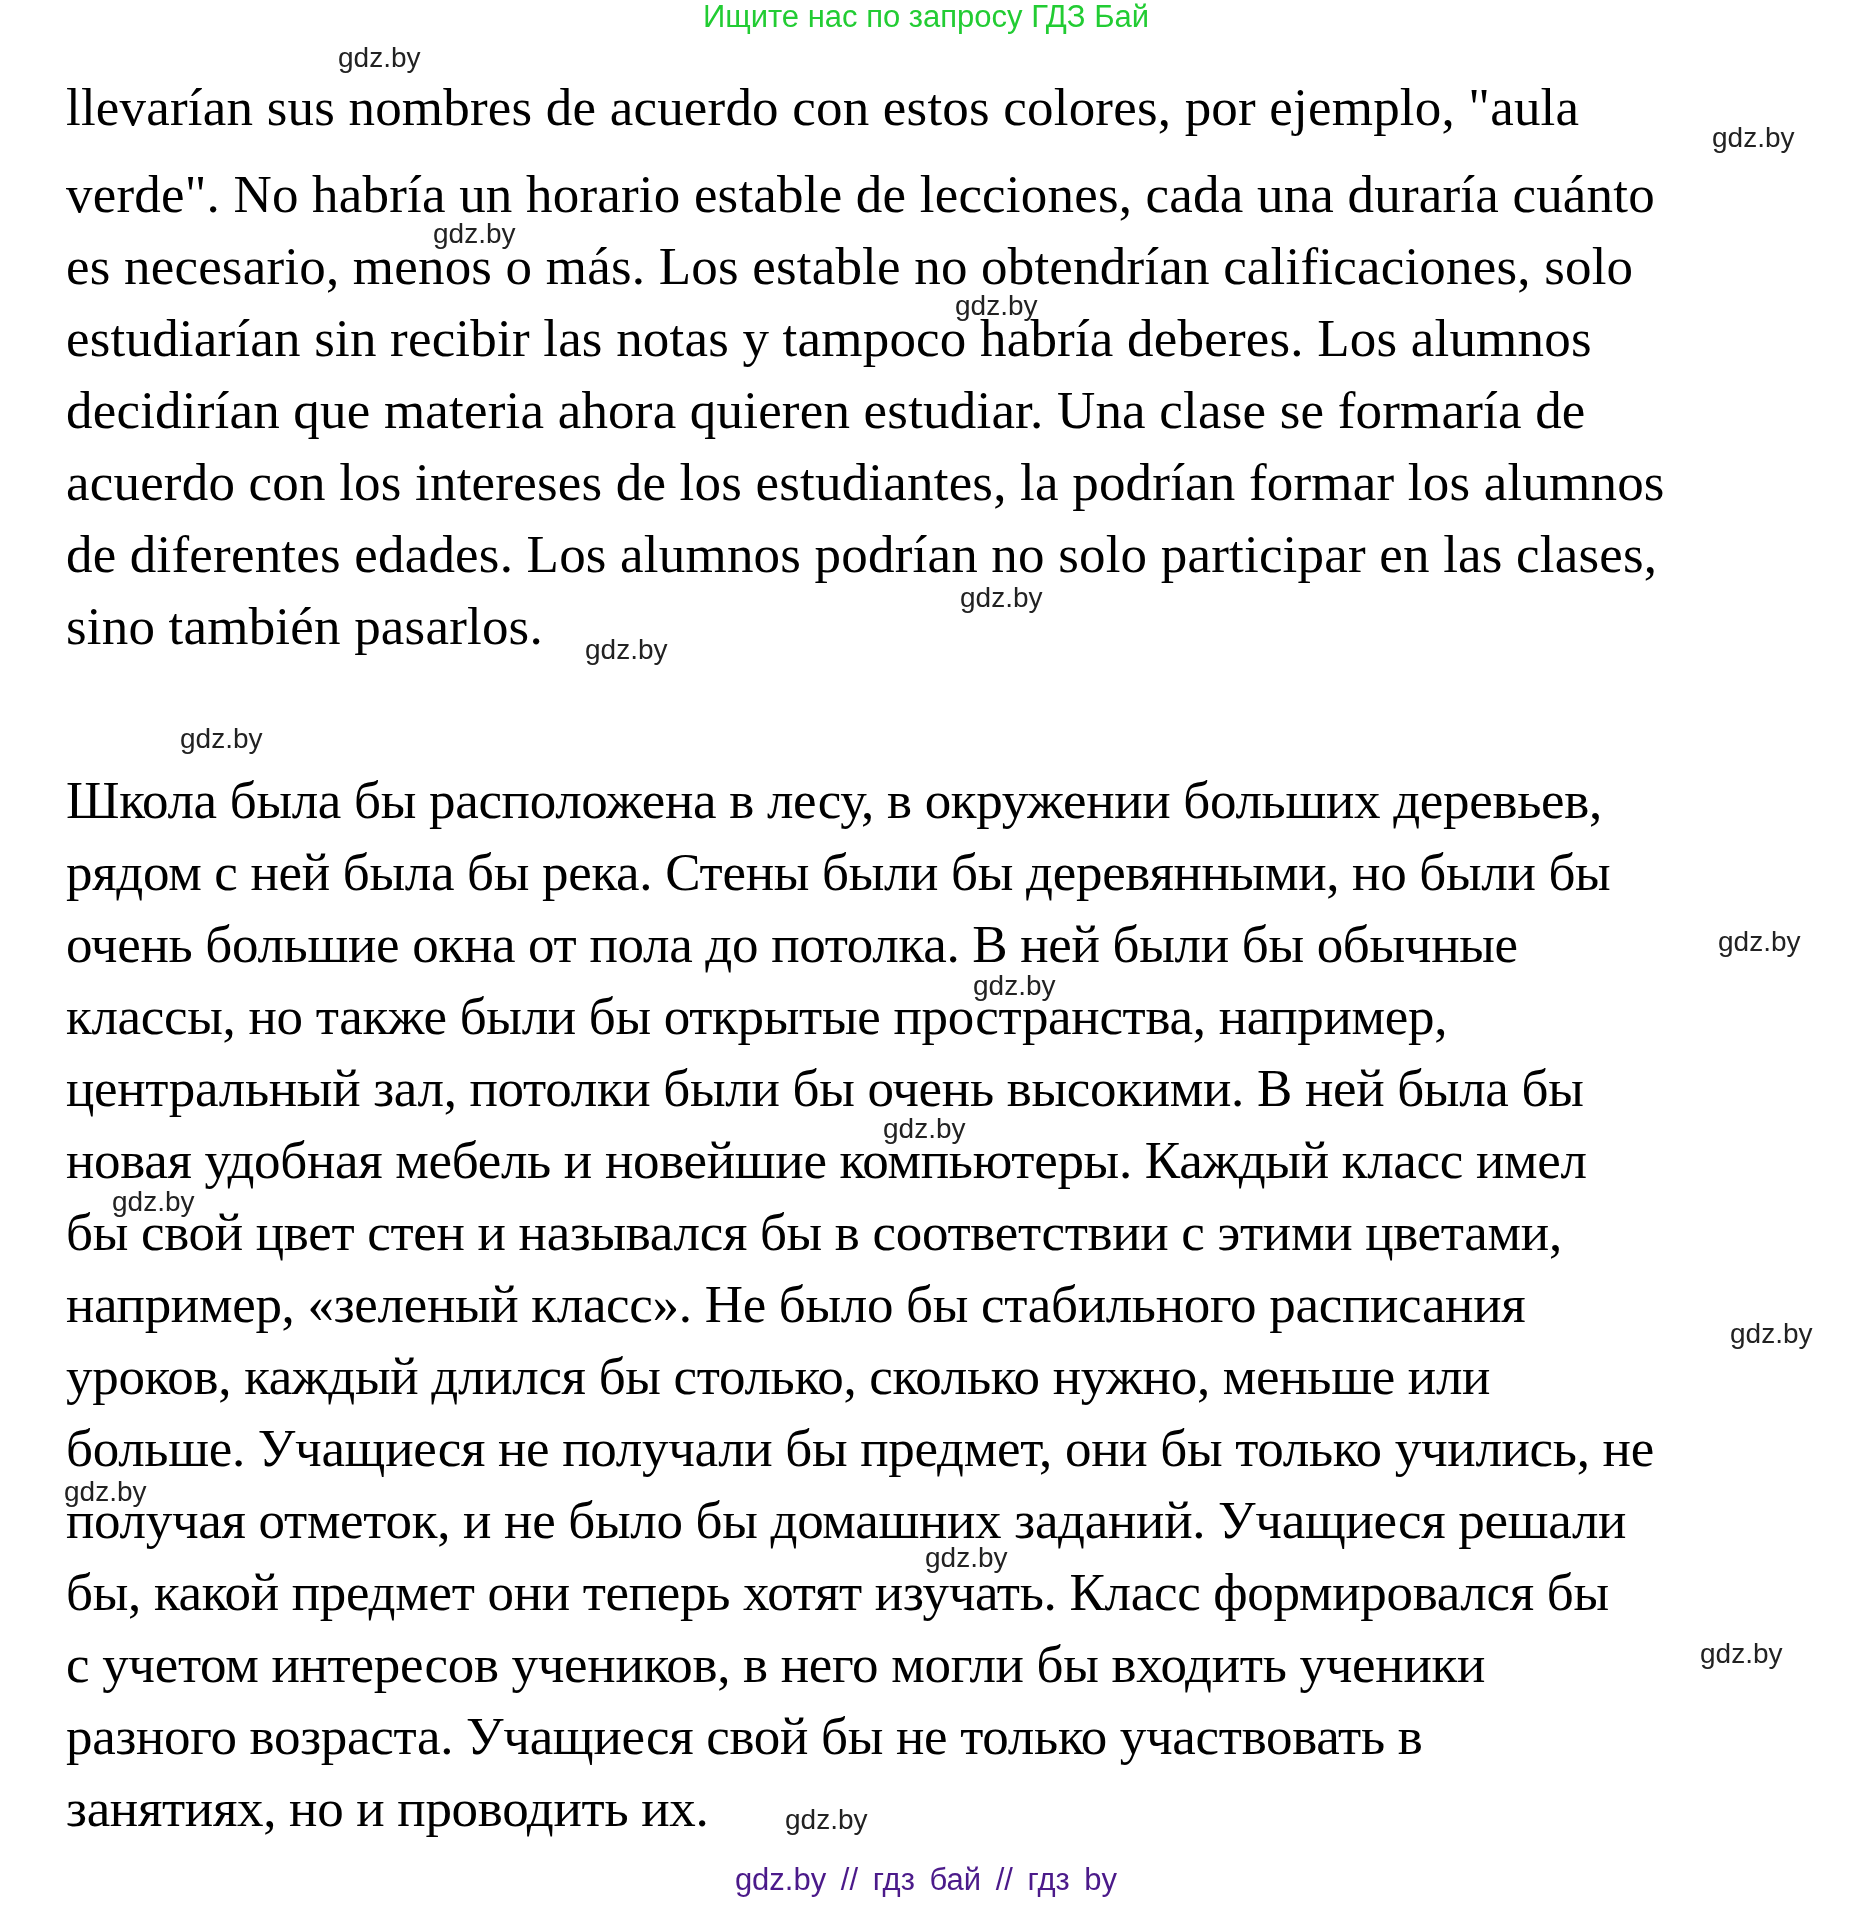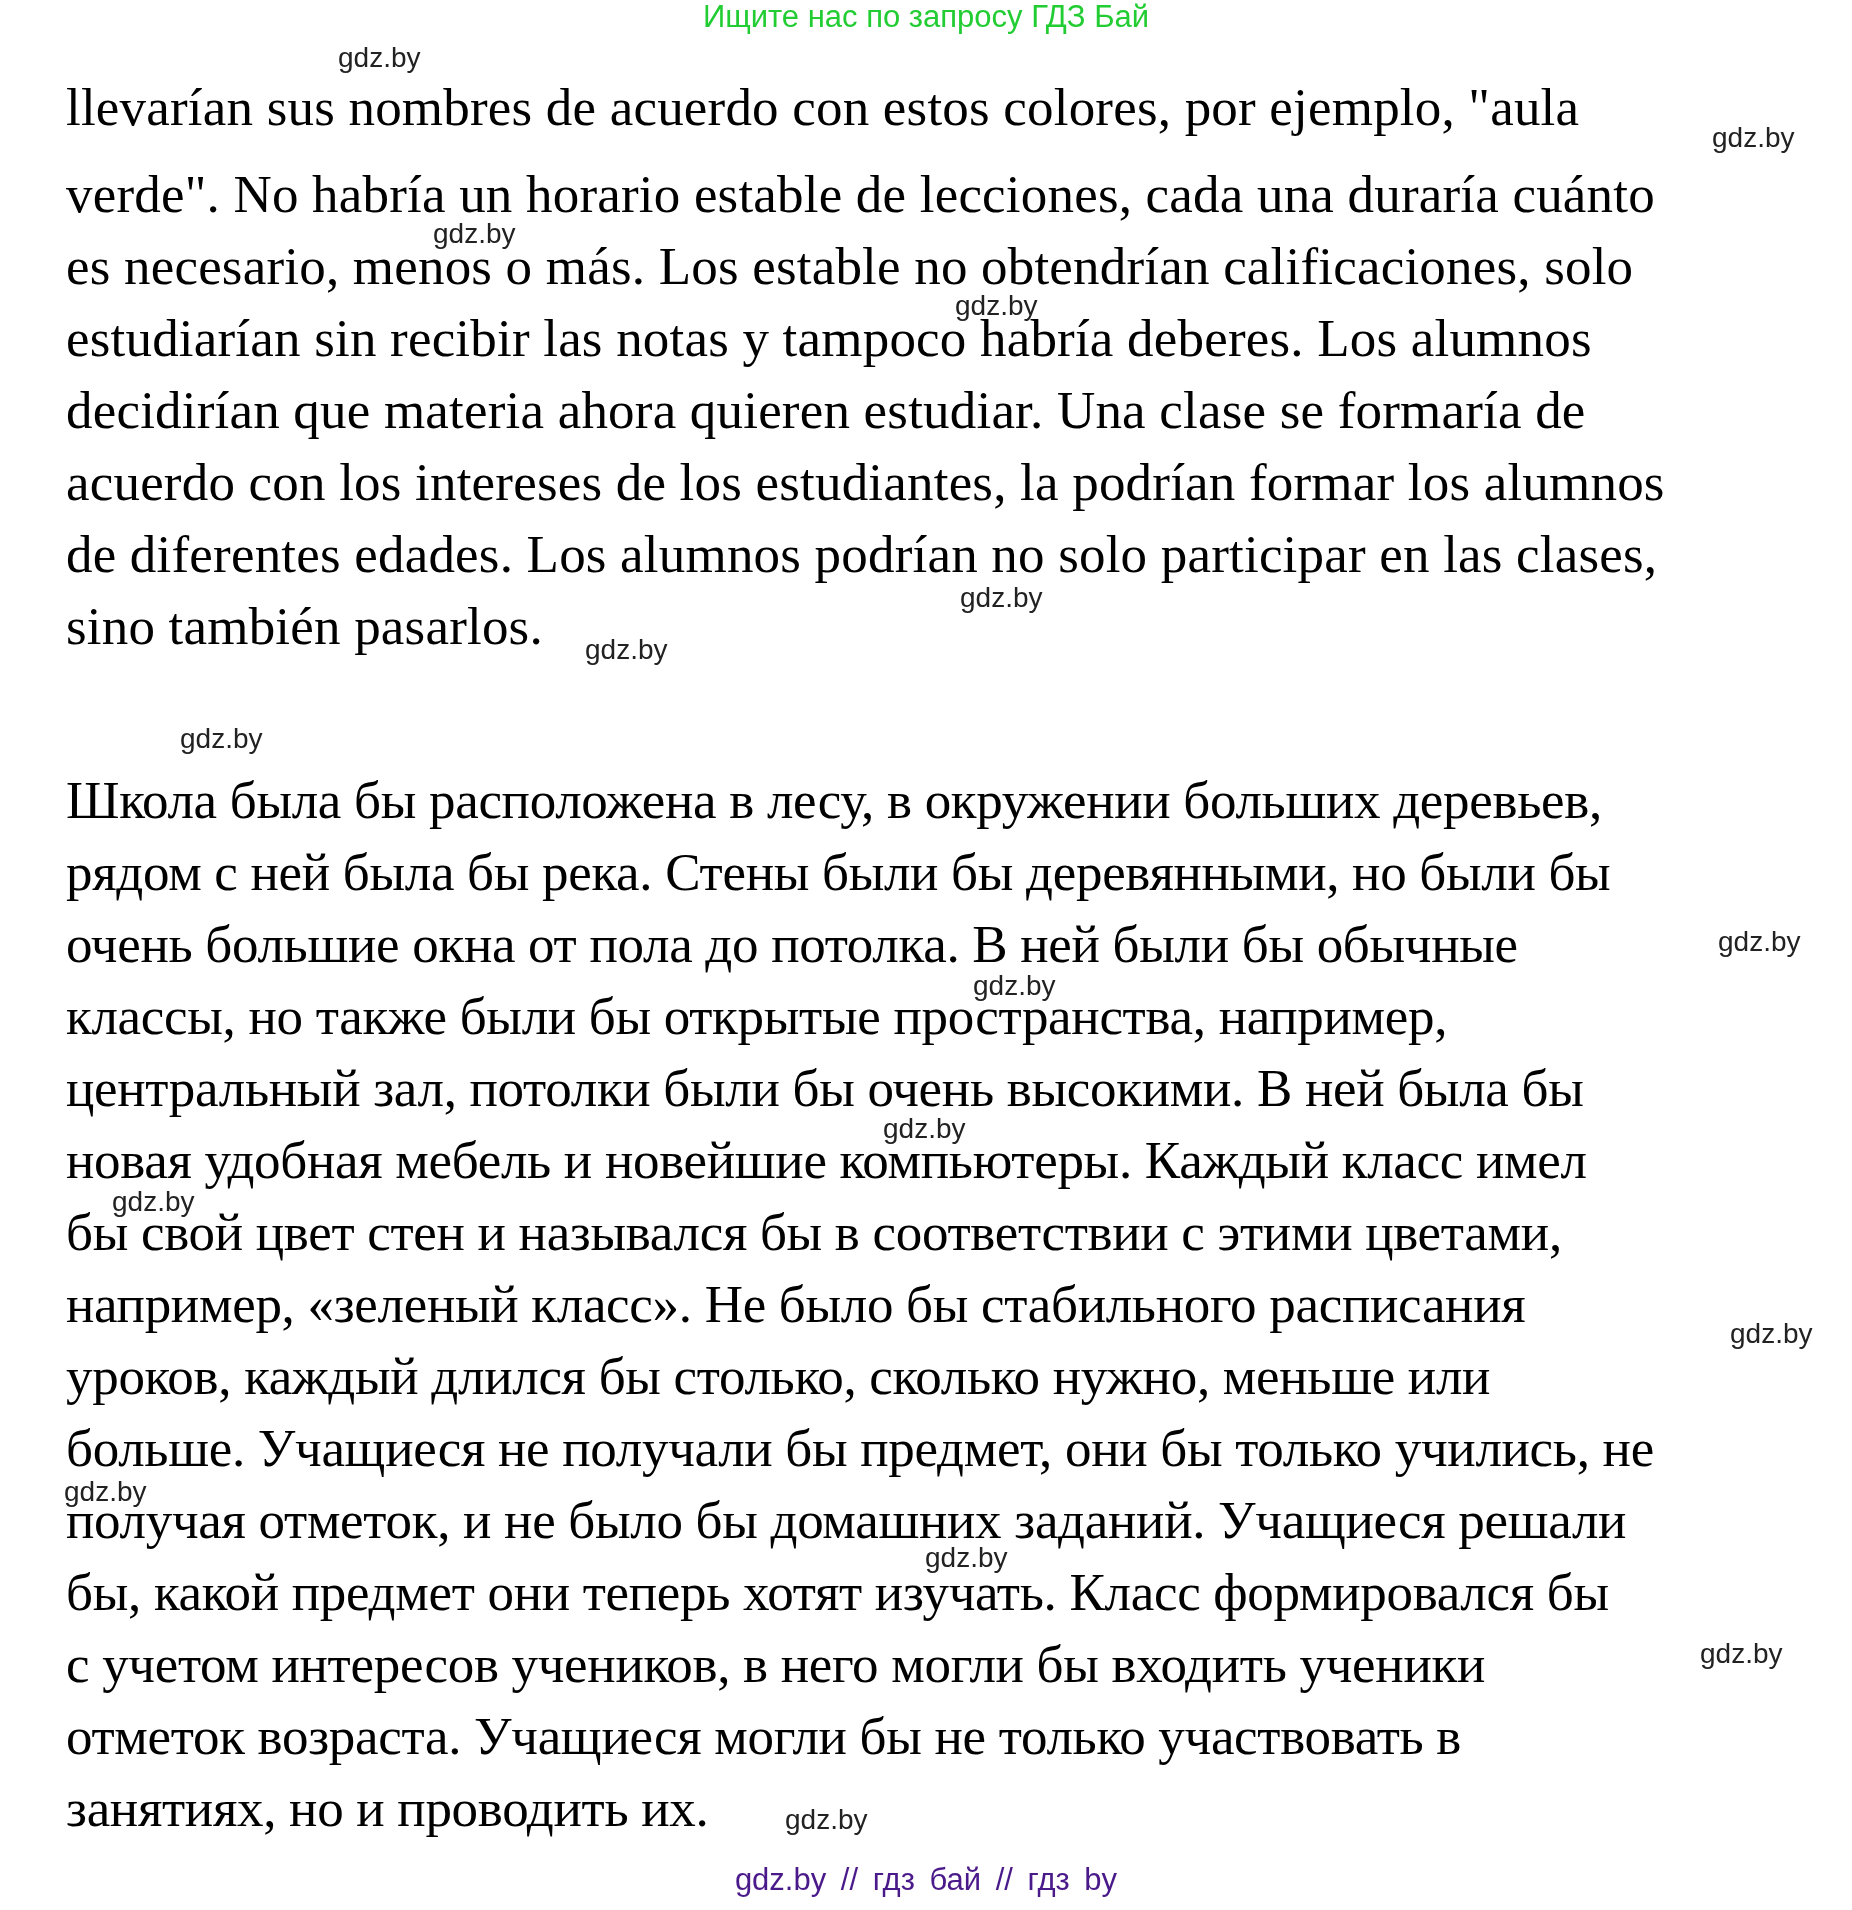--- a/index.html
+++ b/index.html
@@ -49,21 +49,21 @@
   <div class="line" style="top:986px">классы, но также были бы открытые пространства, например,</div>
   <div class="line" style="top:1058px">центральный зал, потолки были бы очень высокими. В ней была бы</div>
   <div class="line" style="top:1130px">новая удобная мебель и новейшие компьютеры. Каждый класс имел</div>
   <div class="line" style="top:1202px">бы свой цвет стен и назывался бы в соответствии с этими цветами,</div>
   <div class="line" style="top:1274px">например, «зеленый класс». Не было бы стабильного расписания</div>
   <div class="line" style="top:1346px">уроков, каждый длился бы столько, сколько нужно, меньше или</div>
   <div class="line" style="top:1418px">больше. Учащиеся не получали бы предмет, они бы только учились, не</div>
   <div class="line" style="top:1490px">получая отметок, и не было бы домашних заданий. Учащиеся решали</div>
   <div class="line" style="top:1562px">бы, какой предмет они теперь хотят изучать. Класс формировался бы</div>
   <div class="line" style="top:1634px">с учетом интересов учеников, в него могли бы входить ученики</div>
-  <div class="line" style="top:1706px">отметок возраста. Учащиеся могли бы не только участвовать в</div>
+  <div class="line" style="top:1706px">разного возраста. Учащиеся свой бы не только участвовать в</div>
   <div class="line" style="top:1778px">занятиях, но и проводить их.</div>
 </div>
 
 <div class="wm" style="left:338px;top:44px">gdz.by</div>
 <div class="wm" style="left:1712px;top:124px">gdz.by</div>
 <div class="wm" style="left:433px;top:220px">gdz.by</div>
 <div class="wm" style="left:955px;top:292px">gdz.by</div>
 <div class="wm" style="left:960px;top:584px">gdz.by</div>
 <div class="wm" style="left:585px;top:636px">gdz.by</div>
 <div class="wm" style="left:180px;top:725px">gdz.by</div>

